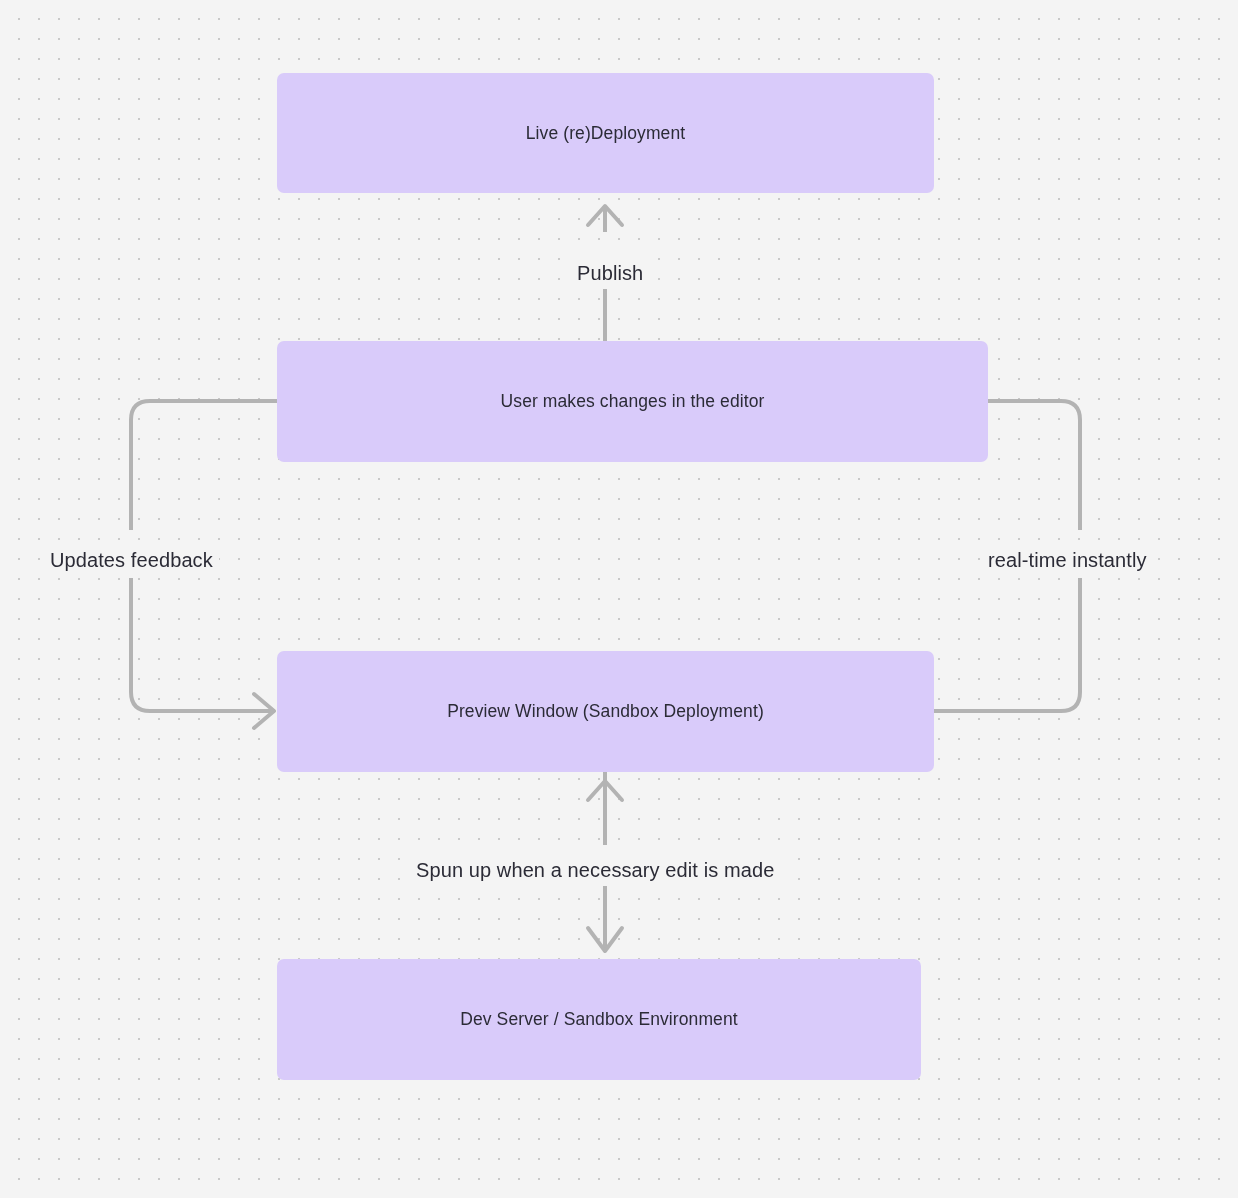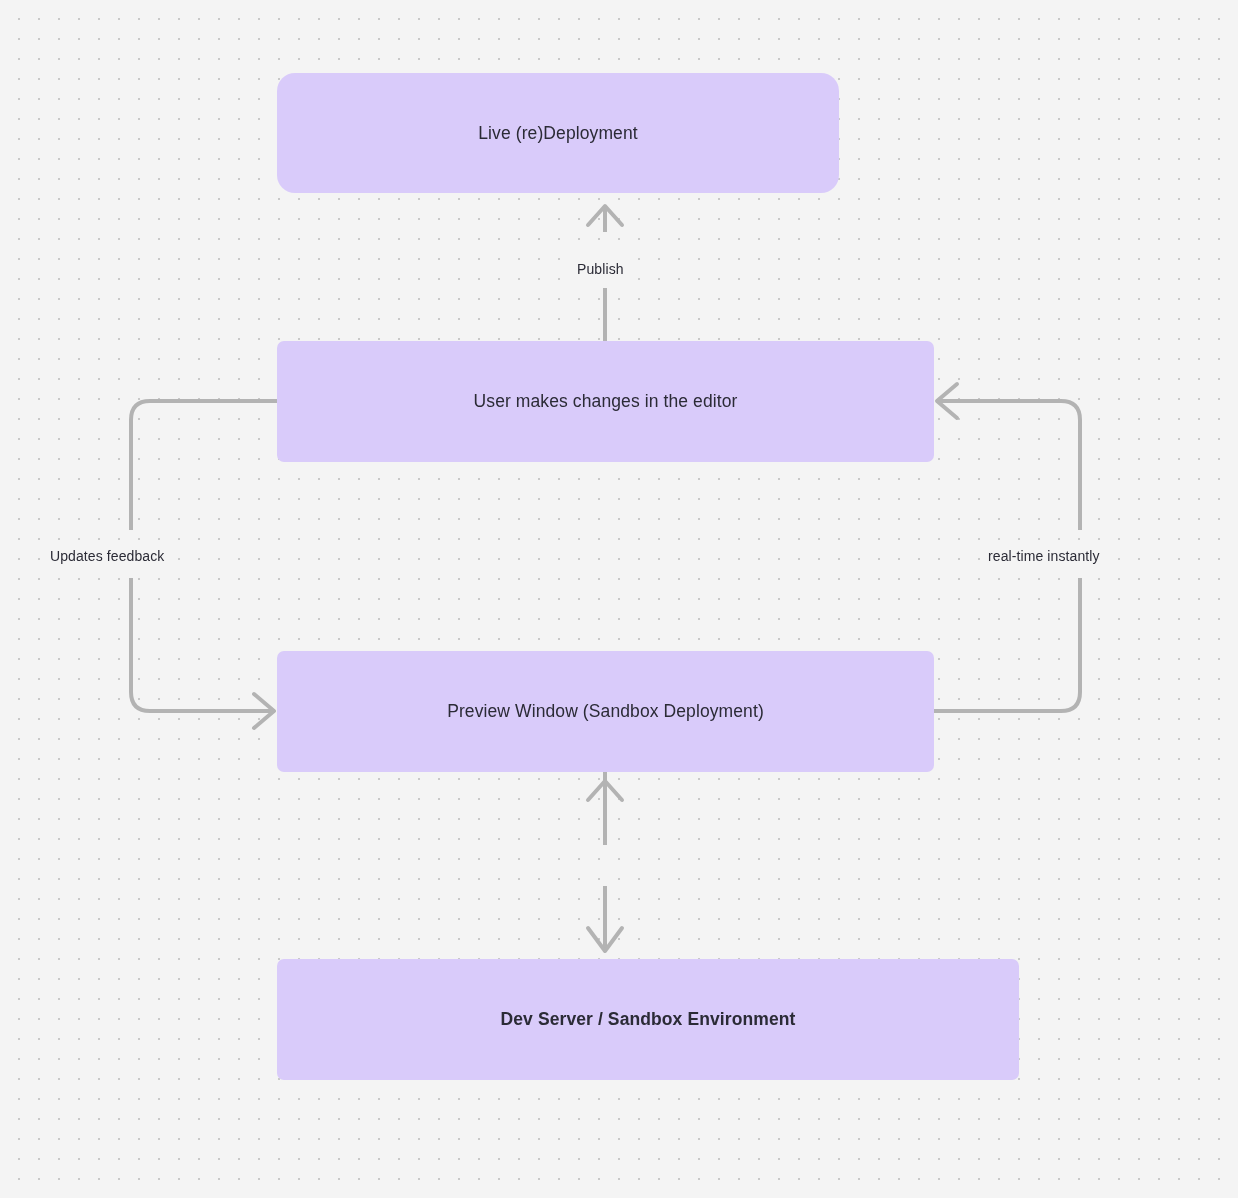--- a/index.html
+++ b/index.html
@@ -45,21 +45,21 @@
     text-align: center;
     line-height: 1.3;
   }
   .node-label {
     display: block;
     padding: 0 14px;
   }
   .edge-label {
     position: absolute;
     color: #2b2b36;
-    font-size: 14px;
+    font-size: 20px;
     letter-spacing: 0.1px;
     white-space: nowrap;
     background: #f4f4f4;
     padding: 3px 6px;
     line-height: 1.25;
   }
 </style>
 </head>
 <body>
 
@@ -86,36 +86,37 @@
     </g>
 
     <g>
       <path d="M 605 772 L 605 845" fill="none" stroke="#b3b3b3" stroke-width="4" stroke-linecap="butt"></path>
       <path d="M 588 800 L 605 781 L 622 800" fill="none" stroke="#b3b3b3" stroke-width="4" stroke-linecap="round" stroke-linejoin="round"></path>
       <path d="M 605 886 L 605 952" fill="none" stroke="#b3b3b3" stroke-width="4" stroke-linecap="butt"></path>
       <path d="M 588 928 L 605 951 L 622 928" fill="none" stroke="#b3b3b3" stroke-width="4" stroke-linecap="round" stroke-linejoin="round"></path>
     </g>
   </svg>
 
-  <div class="node" style="left:277px; top:73px; width:562px; height:120px;border-radius:18px;">
+  <div class="node" style="left:277px; top:73px; width:657px; height:120px;">
     <span class="node-label">Live (re)Deployment</span>
   </div>
 
-  <div class="node" style="left:277px; top:341px; width:657px; height:121px;justify-content:center;">
+  <div class="node" style="left:277px; top:341px; width:711px; height:121px;justify-content:center;">
     <span class="node-label">User makes changes in the editor</span>
   </div>
 
   <div class="node" style="left:277px; top:651px; width:657px; height:121px;">
     <span class="node-label">Preview Window (Sandbox Deployment)</span>
   </div>
 
-  <div class="node" style="left:277px; top:959px; width:742px; height:121px;font-weight:bold;">
+  <div class="node" style="left:277px; top:959px; width:644px; height:121px;">
     <span class="node-label">Dev Server / Sandbox Environment</span>
   </div>
 
   <div class="edge-label" style="left:571px; top:258px;">Publish</div>
 
   <div class="edge-label" style="left:44px; top:545px;">Updates feedback</div>
 
   <div class="edge-label" style="left:982px; top:545px;">real-time instantly</div>
 
+  <div class="edge-label" style="left:410px; top:855px;">Spun up when a necessary edit is made</div>
 
 </div>
 
 </body></html>

